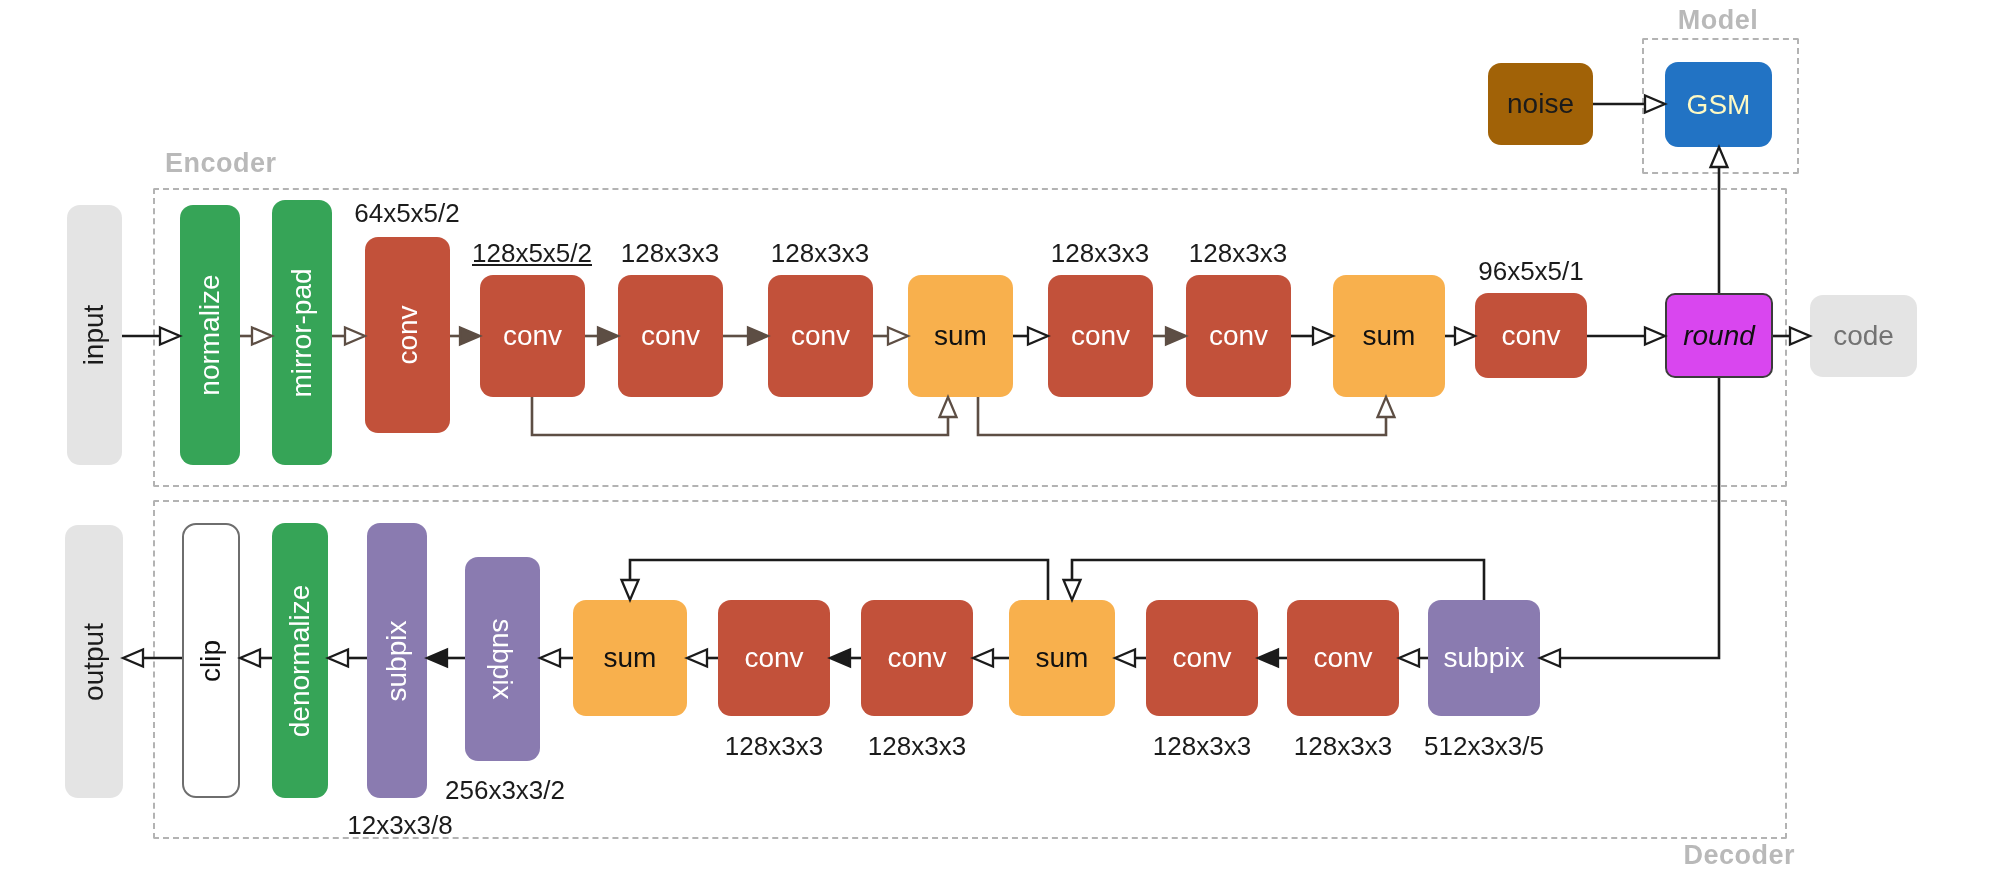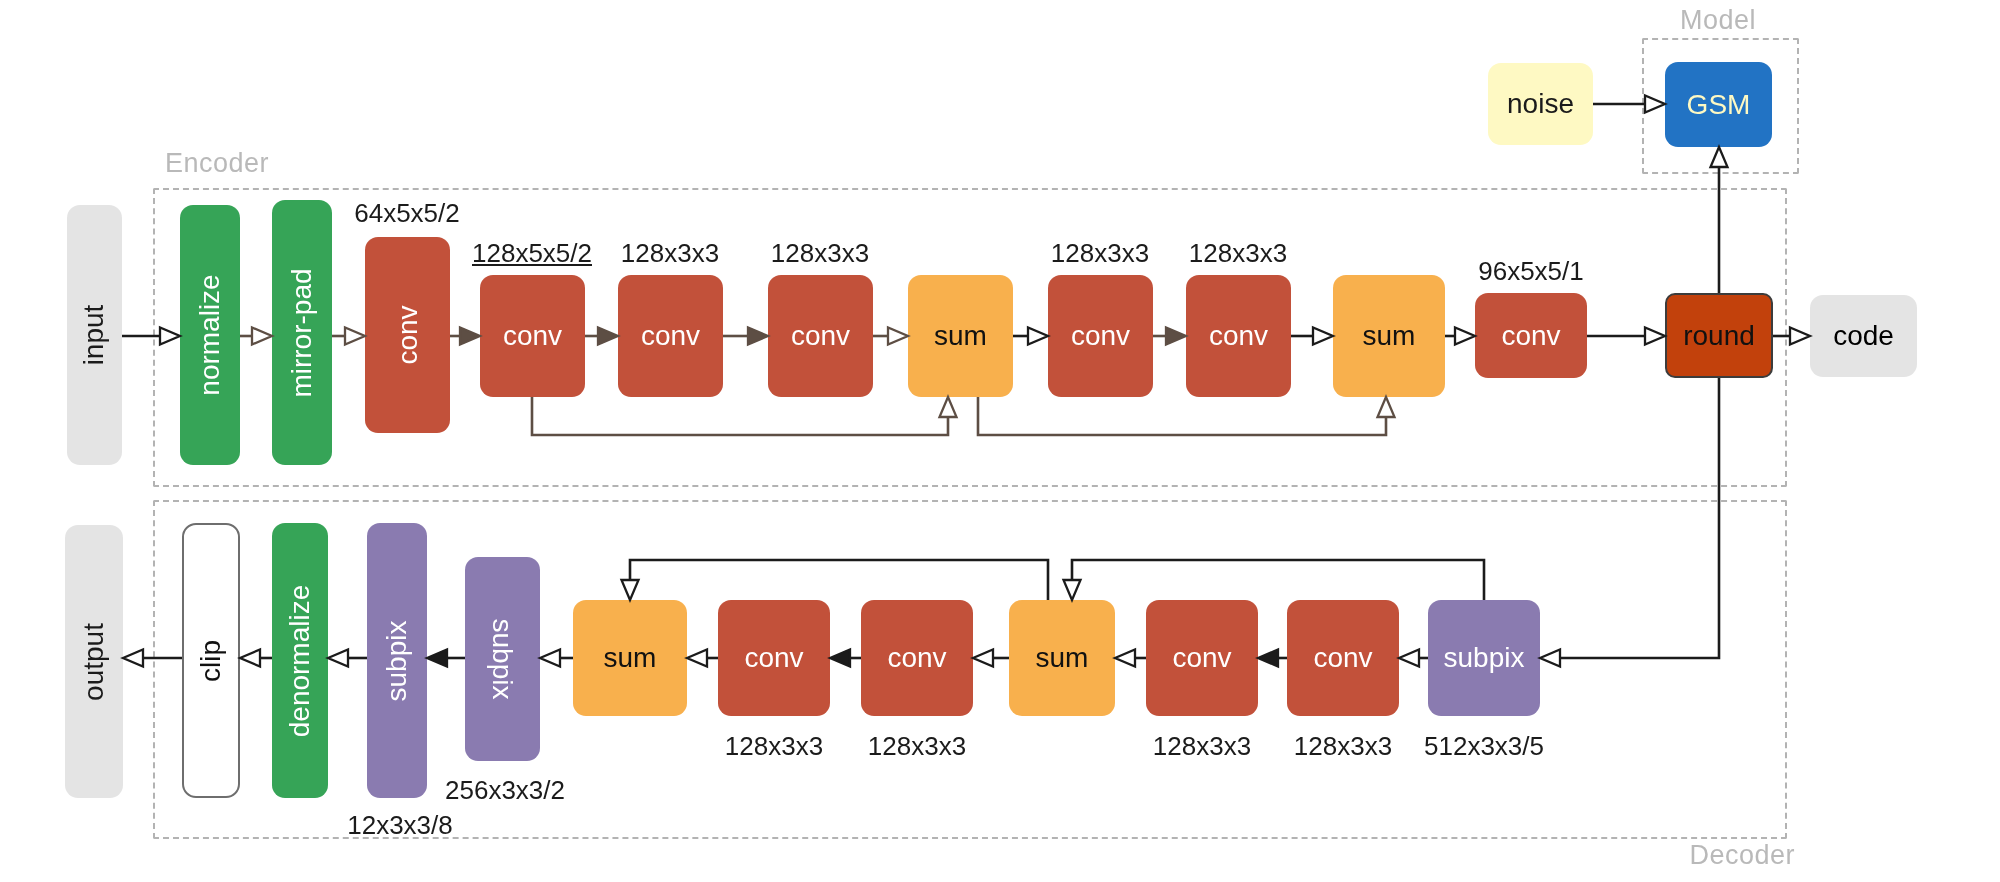--- a/index.html
+++ b/index.html
@@ -1,21 +1,21 @@
 <!DOCTYPE html>
 <html><head>
 <meta charset="utf-8">
 <style>
   html,body{margin:0;padding:0;background:#ffffff;}
   .canvas{
     position:relative;width:2000px;height:882px;background:#ffffff;
     font-family:"Liberation Sans",sans-serif;overflow:hidden;
   }
   .section-box{position:absolute;border:2px dashed #b3b3b3;border-radius:2px;}
-  .section-label{position:absolute;font-weight:normal;color:#b9b9b9;font-size:27px;letter-spacing:.5px;}
+  .section-label{position:absolute;font-weight:bold;color:#b9b9b9;font-size:27px;letter-spacing:.5px;}
   .block{
     position:absolute;display:flex;align-items:center;justify-content:center;
     border-radius:13px;font-size:28px;box-sizing:border-box;line-height:1;
   }
   .block span{white-space:nowrap;display:inline-block;}
   .rot-ccw span{transform:rotate(-90deg);}
   .rot-cw span{transform:rotate(90deg);}
   .dim-label{
     position:absolute;font-size:26px;color:#1b1b1b;text-align:center;
     width:240px;white-space:nowrap;line-height:1;
@@ -73,27 +73,27 @@
         <span>conv</span>
       </div>
       <div class="dim-label" style="left: 1118px; top: 240px;">128x3x3</div>
       <div class="block" style="left: 1333px; top: 275px; width: 112px; height: 122px; background: rgb(248, 176, 77); color: rgb(17, 17, 17);">
         <span>sum</span>
       </div>
       <div class="block" style="left: 1475px; top: 293px; width: 112px; height: 85px; background: rgb(194, 81, 58); color: rgb(255, 255, 255);">
         <span>conv</span>
       </div>
       <div class="dim-label" style="left: 1411px; top: 258px;">96x5x5/1</div>
-      <div class="block" style="left: 1665px; top: 293px; width: 108px; height: 85px; background: #c2410c; color: rgb(17, 17, 17); border: 2px solid rgb(60, 60, 60); border-radius: 10px;">
+      <div class="block" style="left: 1665px; top: 293px; width: 108px; height: 85px; background: #d946ef; color: rgb(17, 17, 17); border: 2px solid rgb(60, 60, 60); border-radius: 10px; font-style: italic;">
         <span>round</span>
       </div>
-      <div class="block" style="left: 1810px; top: 295px; width: 107px; height: 82px; background: rgb(228, 228, 228); color: #000000;">
+      <div class="block" style="left: 1810px; top: 295px; width: 107px; height: 82px; background: rgb(228, 228, 228); color: #737373;">
         <span>code</span>
       </div>
-      <div class="block" style="left: 1488px; top: 63px; width: 105px; height: 82px; background: #fef9c3; color: rgb(27, 27, 27);">
+      <div class="block" style="left: 1488px; top: 63px; width: 105px; height: 82px; background: #a16207; color: rgb(27, 27, 27);">
         <span>noise</span>
       </div>
       <div class="block" style="left: 1665px; top: 62px; width: 107px; height: 85px; background: rgb(34, 115, 196); color: #fef9c3;">
         <span>GSM</span>
       </div>
       <div class="block rot-ccw" style="left: 65px; top: 525px; width: 58px; height: 273px; background: rgb(228, 228, 228); color: rgb(27, 27, 27);">
         <span>output</span>
       </div>
       <div class="block rot-ccw" style="left: 182px; top: 523px; width: 58px; height: 275px; background: rgb(255, 255, 255); color: rgb(17, 17, 17); border: 2px solid rgb(110, 110, 110); border-radius: 14px;">
         <span>clip</span>

